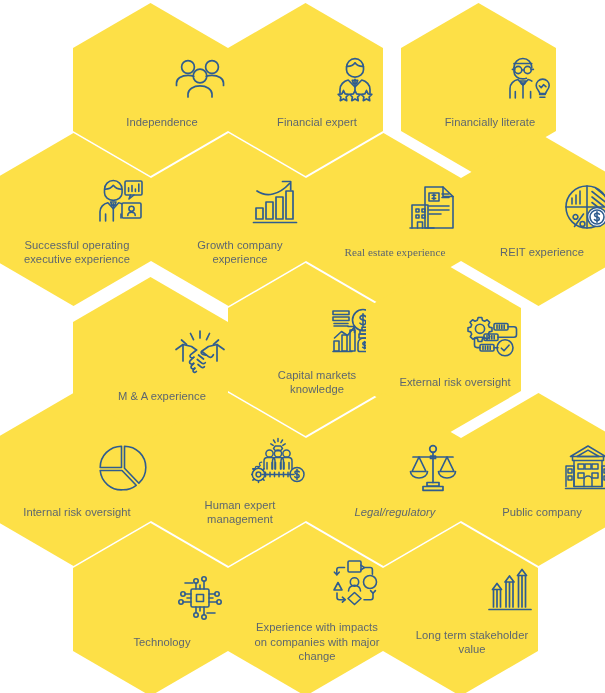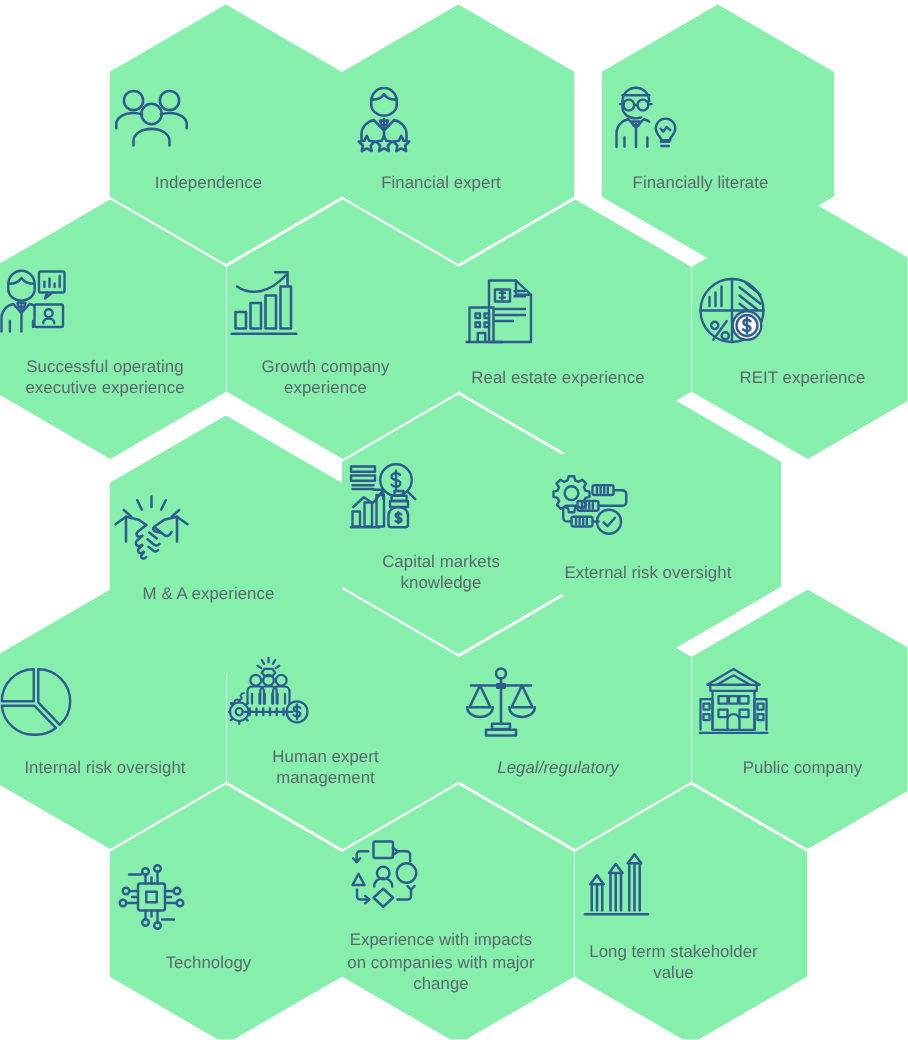--- a/index.html
+++ b/index.html
@@ -8,26 +8,26 @@
     width:605px; height:693px;
     font-family:"Liberation Sans", sans-serif;
     overflow:hidden;
     position:relative;
   }
   #board { position:absolute; left:0; top:0; width:605px; height:693px; }
 
   .hex {
     position:absolute;
     width:155px; height:173px;
-    background:#86efac;
+    background:#fde047;
     -webkit-clip-path: polygon(50% 0%, 100% 26%, 100% 74%, 50% 100%, 0% 74%, 0% 26%);
     clip-path: polygon(50% 0%, 100% 26%, 100% 74%, 50% 100%, 0% 74%, 0% 26%);
     display:flex;
     flex-direction:column;
-    align-items:flex-start;
+    align-items:flex-end;
     justify-content:center;
   }
   .hex .icon-wrap {
     width:56px; height:56px;
     display:flex; align-items:center; justify-content:center;
     margin-bottom:9px;
   }
   .hex .icon-wrap svg { display:block; }
   .hex .label {
     font-size:11.2px;
@@ -127,21 +127,21 @@
         <rect x="4" y="31" width="7" height="11"></rect>
         <rect x="14" y="25" width="7" height="17"></rect>
         <rect x="24" y="20" width="7" height="22"></rect>
         <rect x="34" y="14" width="7" height="28"></rect>
         <path d="M1.5 45.5h43"></path>
       </svg>
     </span>
     <span class="label">Growth company experience</span>
   </div>
 
-  <div class="hex" style="left:306px; top:133px;">
+  <div class="hex" style="left:306px; top:133px;font-family:Liberation Serif, serif;">
     <span class="icon-wrap">
       <svg width="48" height="50" viewBox="0 0 48 50" fill="none" stroke="#2f5c8f" stroke-width="1.6" stroke-linecap="round" stroke-linejoin="round">
         <path d="M16 4h18l10 9.5V45H16z"></path>
         <path d="M34 4v9.5h10"></path>
         <rect x="20" y="10" width="10" height="8"></rect>
         <path d="M23.2 12.2h3.4M23.2 15.4h3.4M24.9 11v5.6"></path>
         <path d="M33 11h7M33 14.5h7"></path>
         <path d="M20 23h20M20 27h20M20 31h12"></path>
         <path d="M3 45V22h16v23"></path>
         <path d="M1 45h24"></path>

